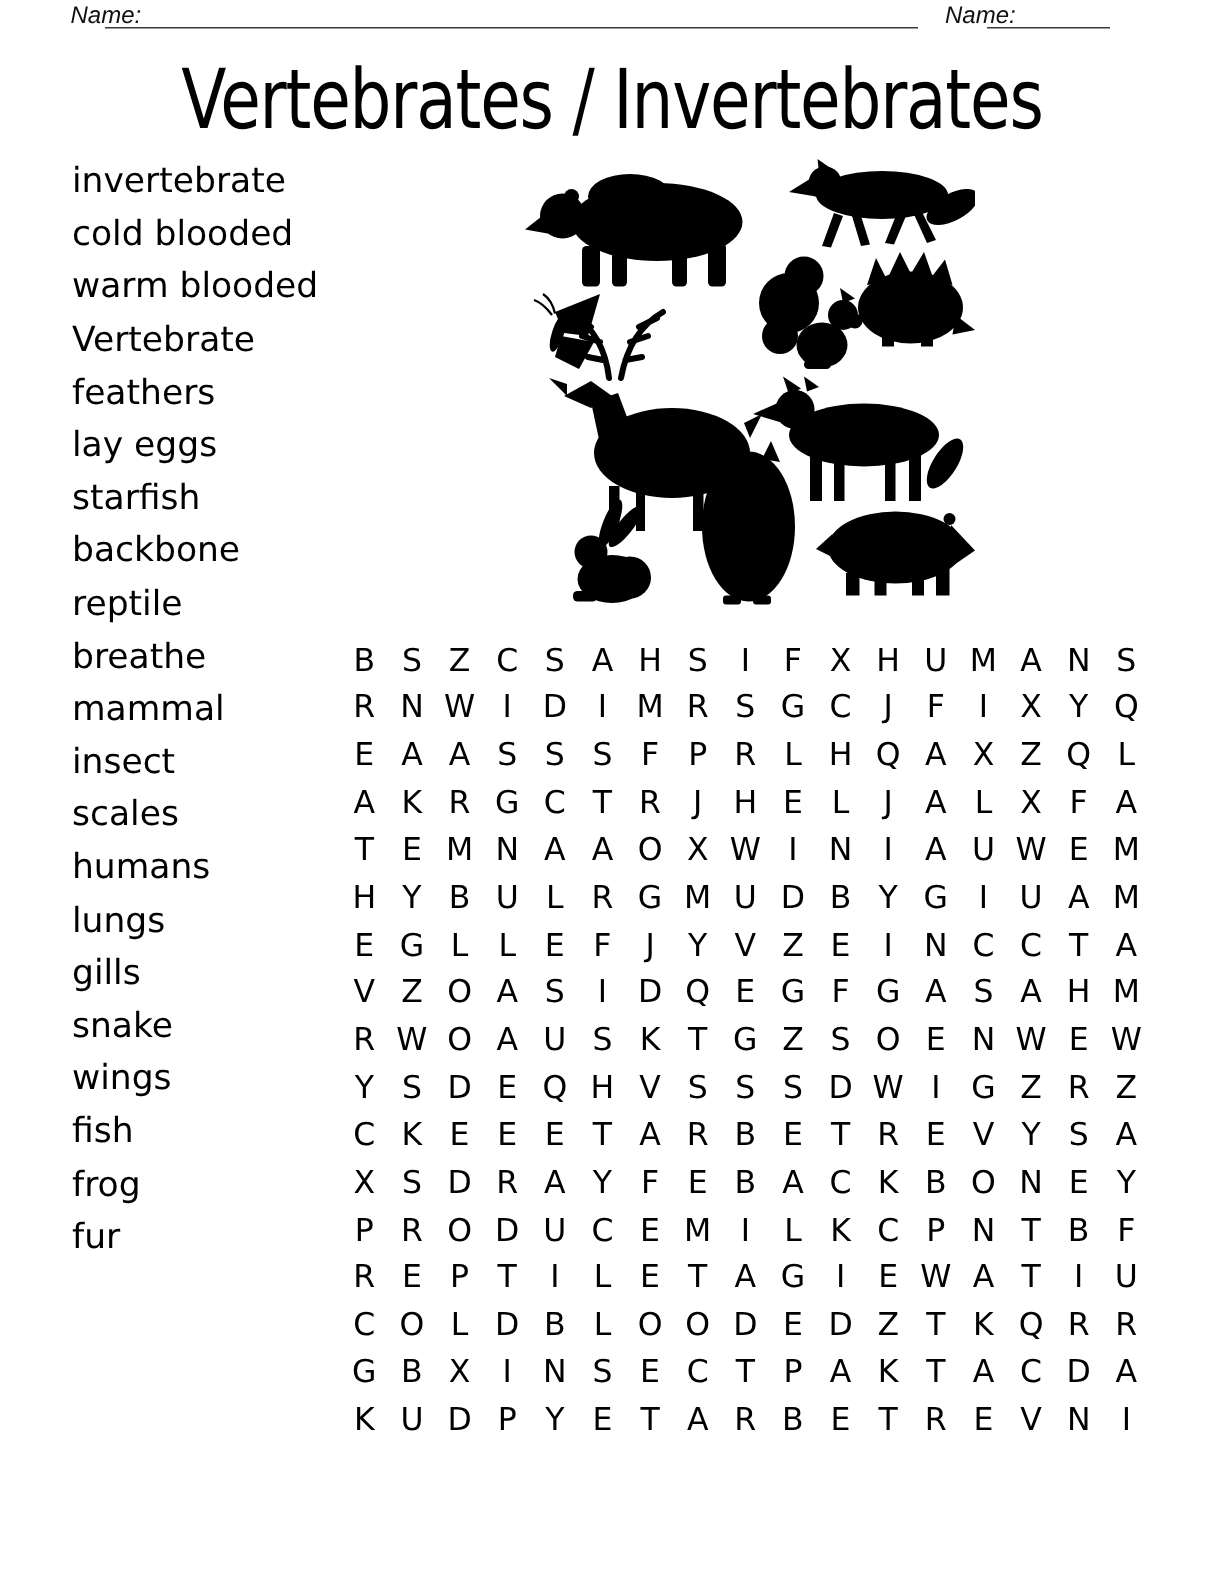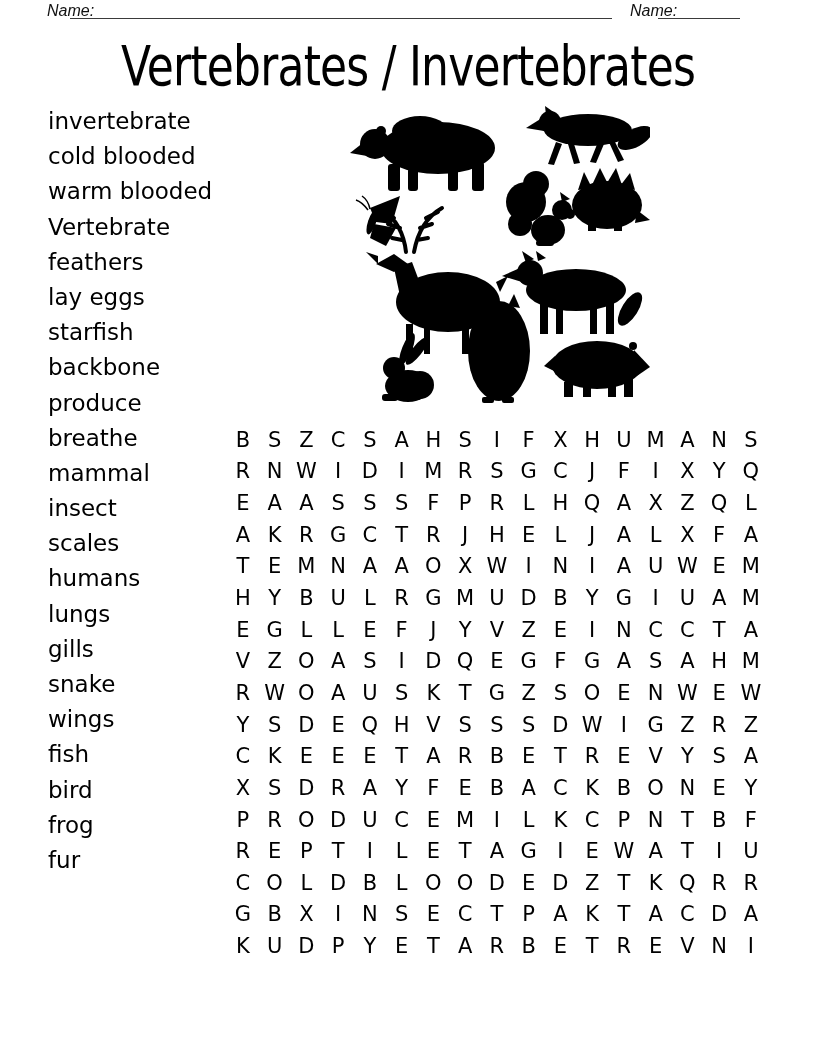--- a/index.html
+++ b/index.html
@@ -38,32 +38,31 @@
 
 <ul class="word-list">
     <li>invertebrate</li>
     <li>cold blooded</li>
     <li>warm blooded</li>
     <li>Vertebrate</li>
     <li>feathers</li>
     <li>lay eggs</li>
     <li>starfish</li>
     <li>backbone</li>
-    <li>produce</li>
+    <li>reptile</li>
     <li>breathe</li>
     <li>mammal</li>
     <li>insect</li>
     <li>scales</li>
     <li>humans</li>
     <li>lungs</li>
     <li>gills</li>
     <li>snake</li>
     <li>wings</li>
     <li>fish</li>
-    <li>bird</li>
     <li>frog</li>
     <li>fur</li>
   </ul>
 
 <svg class="animals" viewBox="0 0 300 300" xmlns="http://www.w3.org/2000/svg">
   <g>
     <ellipse cx="88" cy="42" rx="57" ry="26"></ellipse>
     <ellipse cx="70" cy="25" rx="28" ry="15"></ellipse>
     <circle cx="25" cy="38" r="15"></circle>
     <polygon points="14,36 0,47 17,50"></polygon>

